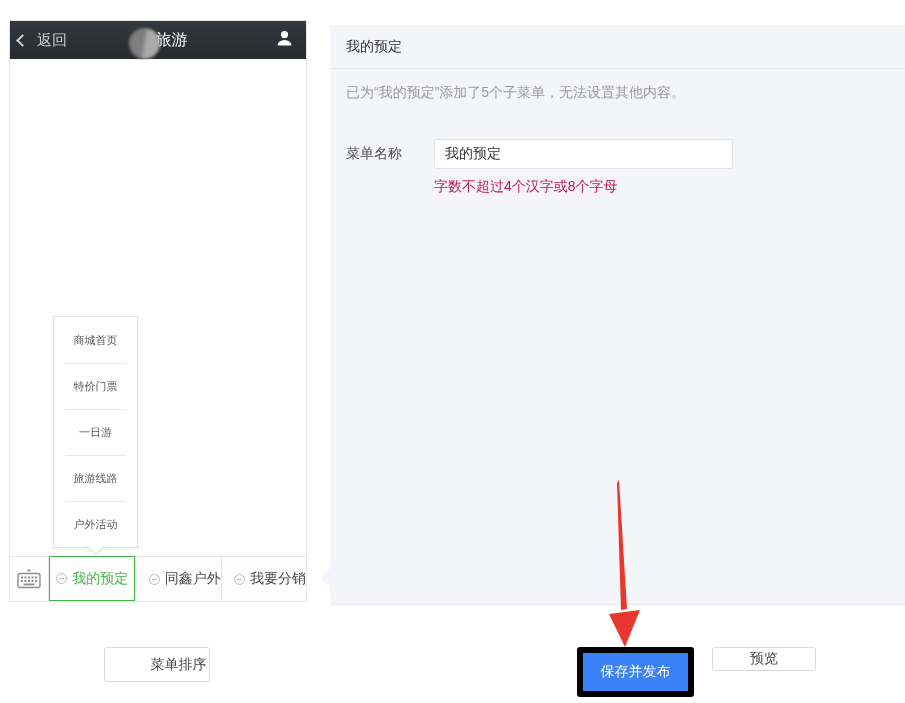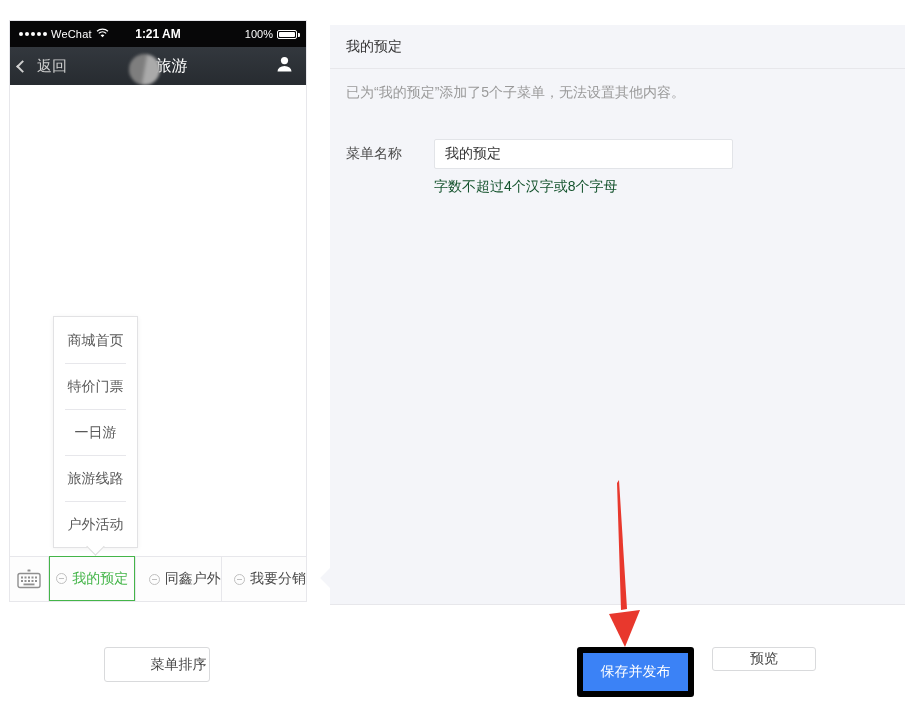--- a/index.html
+++ b/index.html
@@ -22,79 +22,57 @@
   .navbar { position:relative; height:38px; background:linear-gradient(#33383e,#272b30); display:flex; align-items:center; color:#fff; }
   .back { display:flex; align-items:center; margin-left:8px; color:#cfcfcf; font-size:15px; gap:8px; }
   .chev { width:9px; height:9px; border-left:2px solid #cfcfcf; border-bottom:2px solid #cfcfcf; transform:rotate(45deg); margin-right:2px; }
   .nav-title { position:absolute; left:0; right:0; display:flex; align-items:center; justify-content:center; font-size:16px; color:#fff; }
   .blur-avatar { width:31px; height:31px; border-radius:50%; background:linear-gradient(100deg,#7e7e7e 45%,#aaaaaa 55%); filter:blur(1.5px); margin-right:-4px; position:relative; top:3px; }
   .user-ico { margin-left:auto; margin-right:12px; z-index:1; }
 
   .phone-body { position:absolute; left:0; right:0; top:64px; bottom:45px; background:#fff; }
 
   .popup { position:absolute; left:43px; top:231px; width:85px; background:#fff; border:1px solid #e2e2e4; box-shadow:0 1px 5px rgba(0,0,0,.06); }
-  .popup-item { height:46px; line-height:46px; text-align:center; font-size:14px; color:#595959; position:relative; cursor:pointer; }
+  .popup-item { height:46px; line-height:46px; text-align:center; font-size:11px; color:#595959; position:relative; cursor:pointer; }
   .popup-item + .popup-item::before { content:''; position:absolute; top:0; left:11px; right:11px; height:1px; background:#e7e7eb; }
   .popup-caret { position:absolute; left:79px; top:455px; width:13px; height:13px; background:#fff; border-right:1px solid #dcdcdc; border-bottom:1px solid #dcdcdc; transform:rotate(45deg); }
 
   .menubar { position:absolute; left:0; right:0; bottom:0; height:45px; background:#fdfdfd; border-top:1px solid #e7e7eb; display:flex; }
   .kb-cell { width:39px; border-right:1px solid #e7e7eb; display:flex; align-items:center; justify-content:center; cursor:pointer; }
   .menu-cell { flex:1; display:flex; align-items:center; justify-content:center; gap:5px; font-size:14px; color:#4a4a4a; cursor:pointer; }
   .menu-cell + .menu-cell { border-left:1px solid #e7e7eb;justify-content:flex-end; }
   .menu-cell.selected { border:1px solid #44b549; margin-top:-1px; color:#44b549; z-index:2; }
   .cm { width:11px; height:11px; min-width:11px; border:1px solid #c0c0c0; border-radius:50%; position:relative; }
   .cm::after { content:''; position:absolute; left:2px; right:2px; top:4px; height:1px; background:#c0c0c0; }
 
   
   .panel { position:absolute; left:330px; top:25px; width:575px; height:580px; background:#f4f5f9; border-bottom:1px solid #e7e7eb; }
   .panel-caret { position:absolute; left:-7px; top:546px; width:14px; height:14px; background:#f4f5f9; transform:rotate(45deg); }
   .panel-title { padding:13px 16px 12px; font-size:14px; color:#353535; border-bottom:1px solid #e7e7eb; }
   .panel-notice { margin:15px 16px 0; font-size:14px; color:#9a9a9a; }
   .form-row { margin:37px 16px 0; display:flex; align-items:center; }
   .form-label { width:88px; font-size:14px; color:#4c4c4c; }
   .form-input { width:299px; height:30px; border:1px solid #e2e4e8; border-radius:2px; background:#fff; padding:0 10px; font-size:14px; color:#353535; outline:none; font-family:"Liberation Sans","DejaVu Sans",sans-serif; }
-  .form-hint { margin:9px 0 0 104px; font-size:14px; color:#14532d; }
+  .form-hint { margin:9px 0 0 104px; font-size:14px; color:#be185d; }
 
   
   .btn { position:absolute; display:flex; align-items:center; justify-content:center; font-size:14px; border-radius:3px; cursor:pointer; font-family:"Liberation Sans","DejaVu Sans",sans-serif; }
   .btn-sort { left:104px; top:647px; width:106px; height:35px; background:#fff; border:1px solid #d9dadc; color:#464646;padding-left:43px; }
   .btn-save { left:577px; top:647px; width:117px; height:50px; background:#3b82f6; border:6px solid #000000; color:#fff; }
   .btn-preview { left:712px; top:647px; width:104px; height:24px; background:#fff; border:1px solid #d9dadc; color:#464646; }
 
   .red-arrow { position:absolute; left:598px; top:477px; z-index:5; pointer-events:none; }
 </style>
 </head>
 <body>
 
 <div class="stage">
 
   <div class="phone">
 
-    <div class="statusbar">
-      <span class="sig-dots">
-          <i></i>
-          <i></i>
-          <i></i>
-          <i></i>
-          <i></i>
-        </span>
-      <span class="carrier">WeChat</span>
-      <span class="wifi">
-        <svg width="13" height="10" viewBox="0 0 13 10">
-            <path d="M6.5 9.3 L4.6 7.2 a2.9 2.9 0 0 1 3.8 0 Z" fill="#fff"></path>
-            <path d="M2.8 5.4 a5.4 5.4 0 0 1 7.4 0" fill="none" stroke="#fff" stroke-width="1.2"></path>
-            <path d="M1 3.2 a8.1 8.1 0 0 1 11 0" fill="none" stroke="#fff" stroke-width="1.2"></path>
-          </svg>
-      </span>
-      <span class="time">1:21 AM</span>
-      <span class="batt-group">
-        <span>100%</span>
-        <span class="batt"></span>
-      </span>
-    </div>
 
     <div class="navbar">
       <span class="back">
         <span class="chev"></span>
         <span>返回</span>
       </span>
       <span class="nav-title">
         <span class="blur-avatar"></span>
         <span>旅游</span>
       </span>

